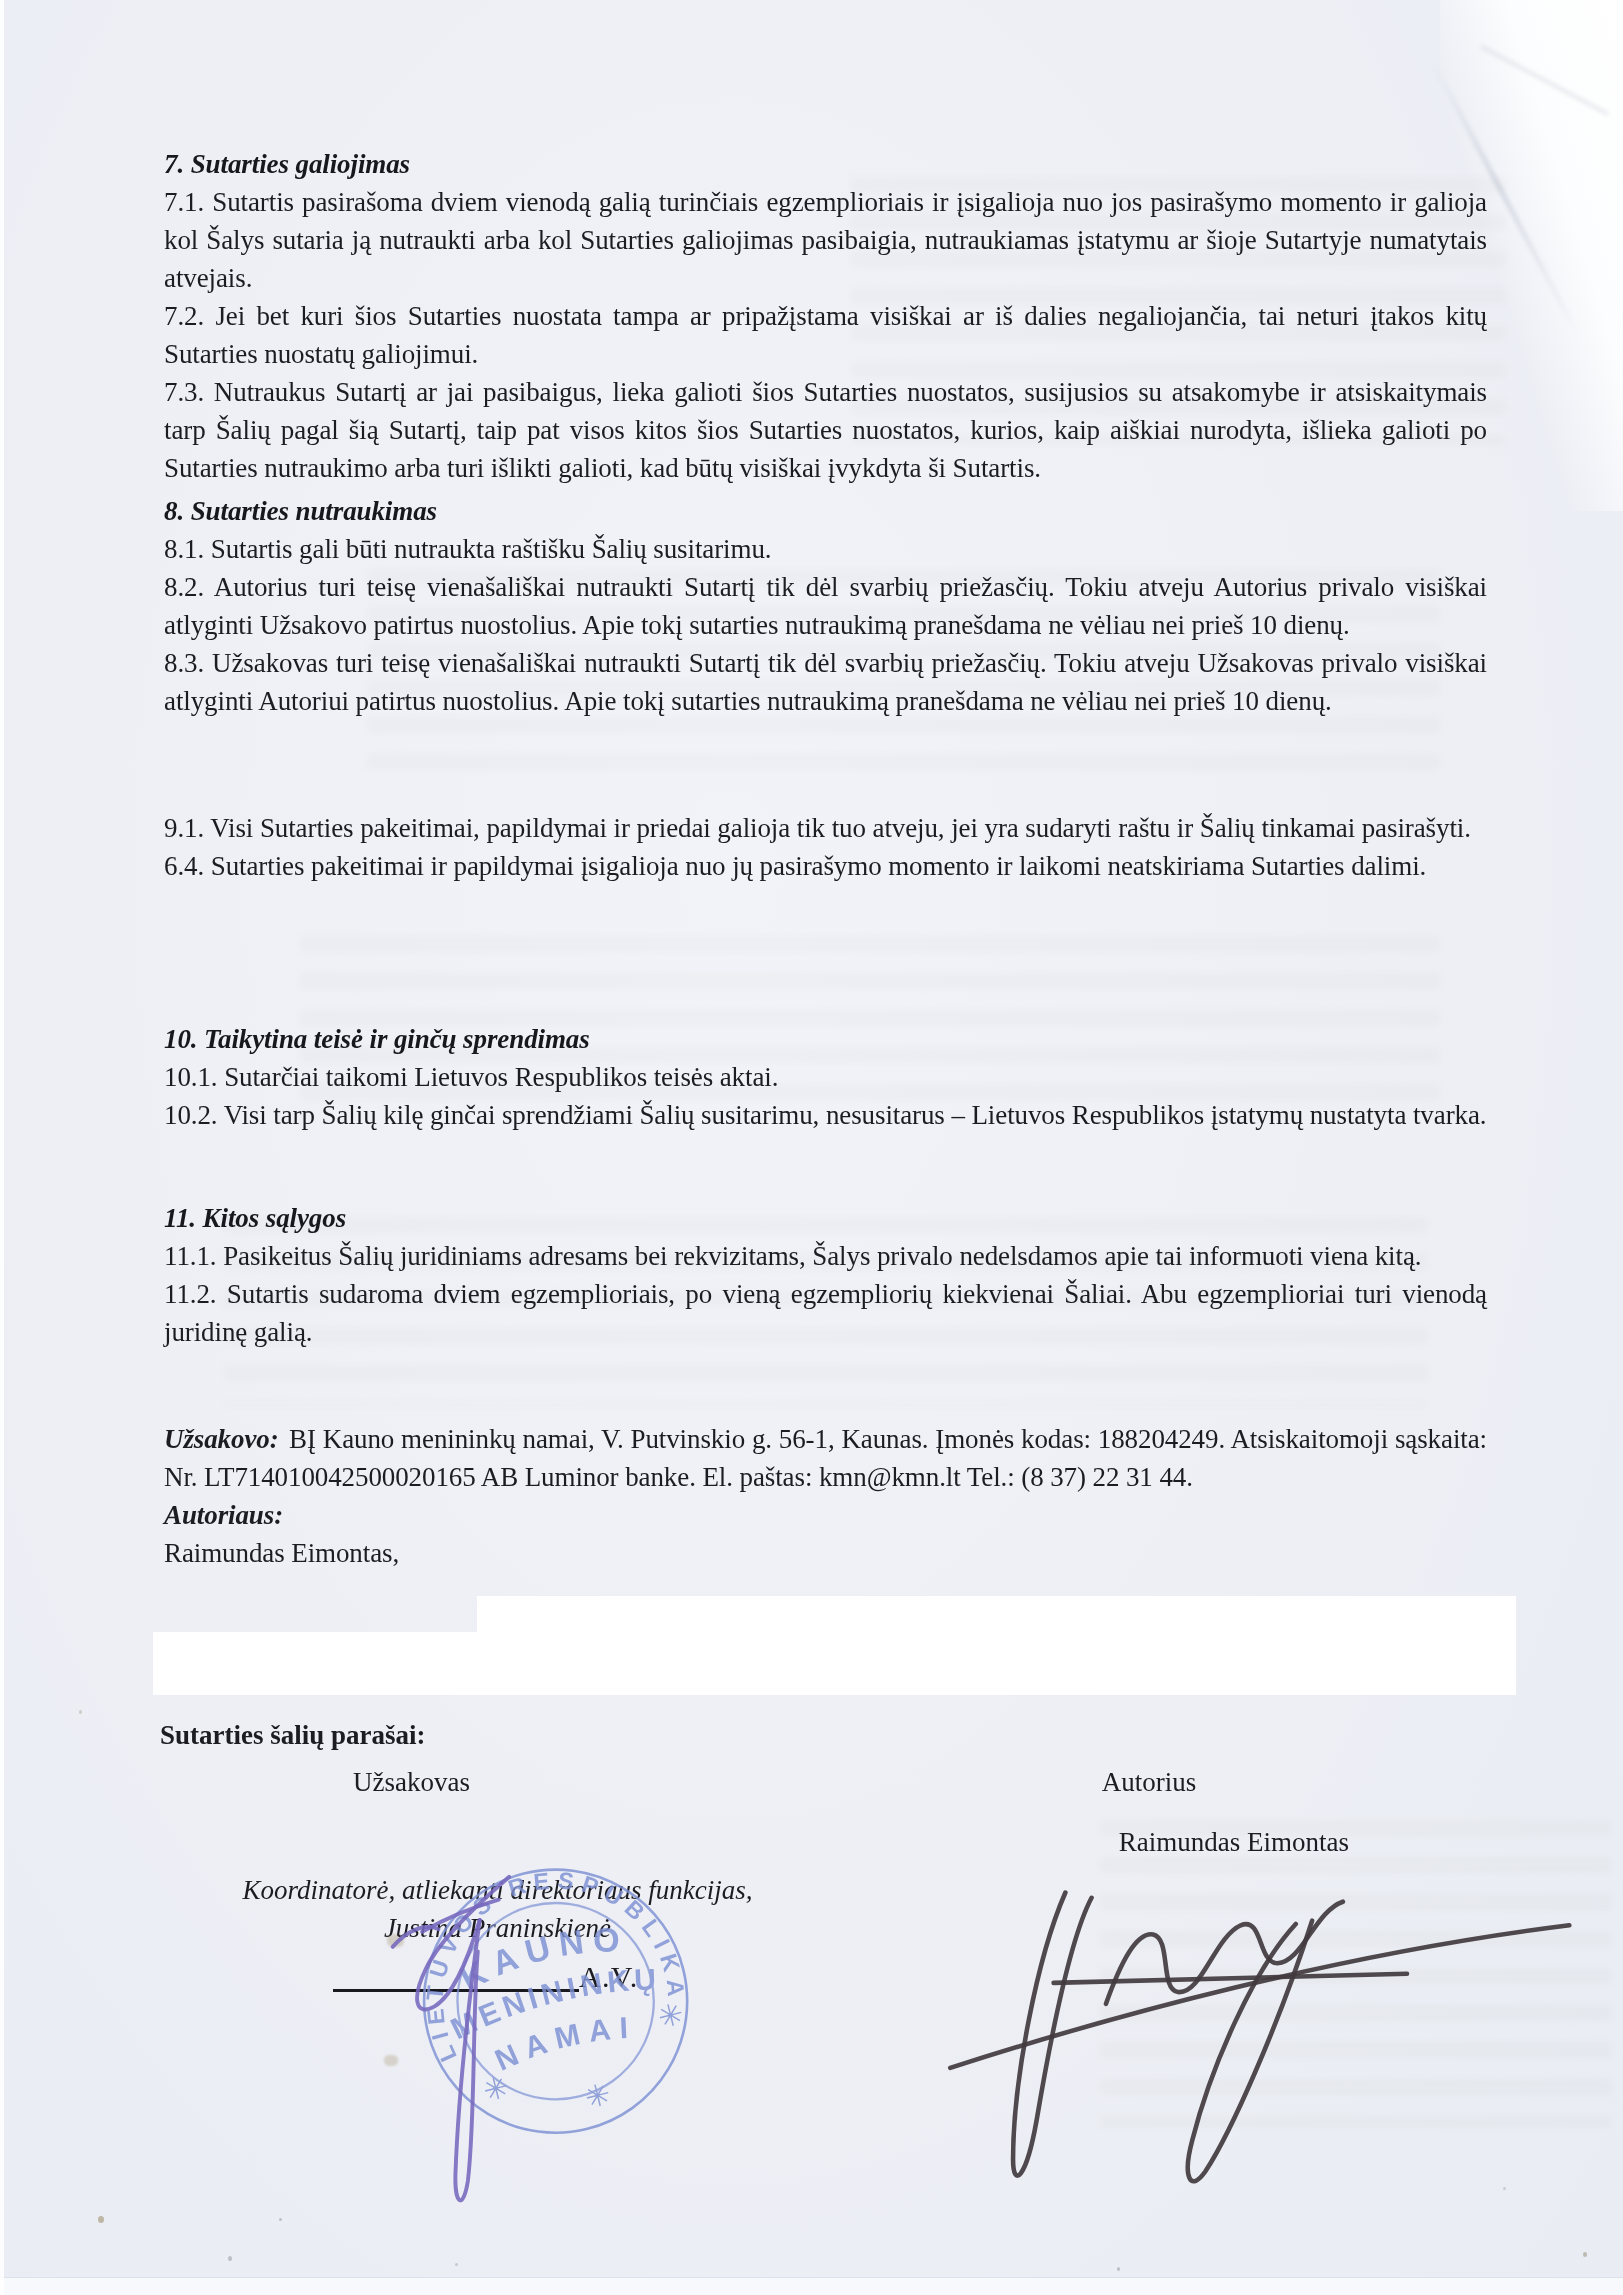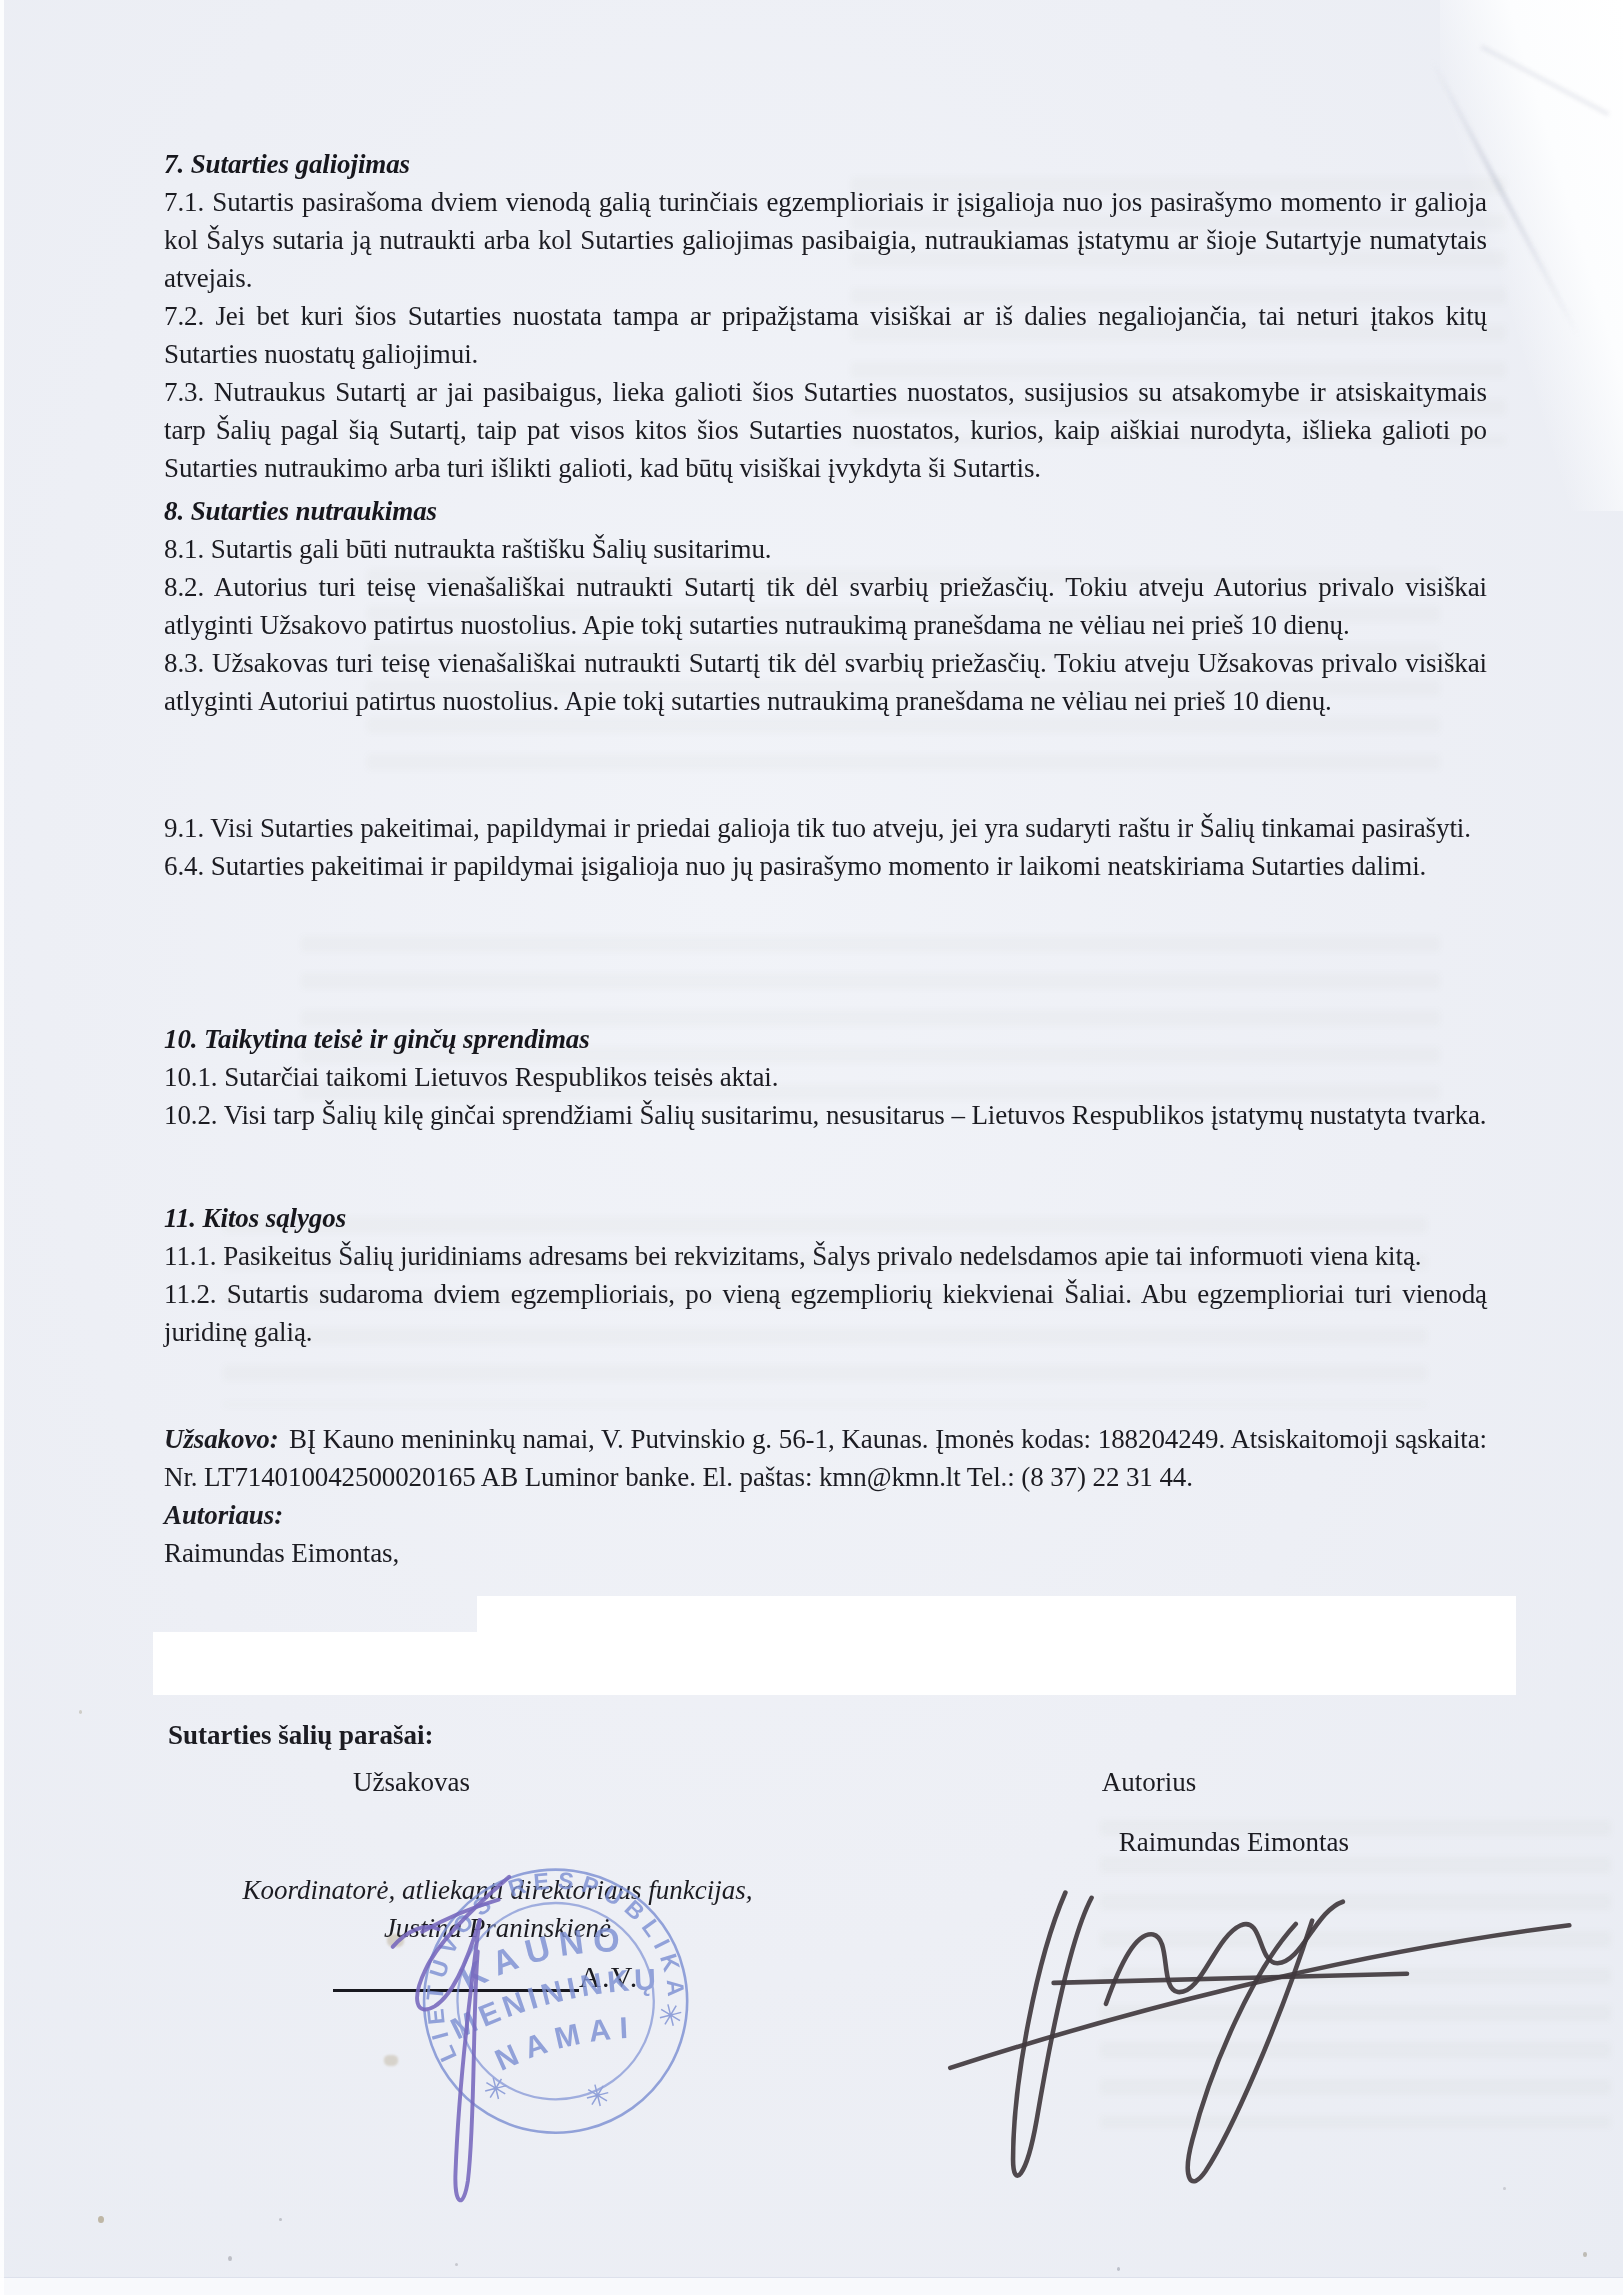--- a/index.html
+++ b/index.html
@@ -17,21 +17,21 @@
   .sec p{margin:0;}
   .s7{top:145px;} .s8{top:492px;} .s9{top:809px;} .s10{top:1020px;} .s11{top:1199px;} .s12{top:1420px;}
   .bi{font-weight:bold;font-style:italic;margin-right:10.5px;}
   .m-top{margin-top:5.2px;}
   
   .redact{position:absolute;background:#ffffff;}
   .redact.r1{left:477px;top:1596px;width:1039px;height:99px;}
   .redact.r2{left:153px;top:1632px;width:327px;height:63px;}
   
   .abs{position:absolute;}
-  .parasai{left:168px;top:1720px;font-size:27px;font-weight:bold;}
+  .parasai{left:160px;top:1720px;font-size:27px;font-weight:bold;}
   .party-left{left:353px;top:1767px;width:268px;font-size:27px;}
   .party-right{left:1015px;top:1767px;width:268px;text-align:center;font-size:27px;}
   .koord{left:190px;top:1871px;width:615px;text-align:center;font-size:27px;line-height:38px;font-style:italic;}
   .r-name{left:969px;top:1827px;width:380px;text-align:right;font-size:27px;}
   .av{left:579px;top:1960px;font-size:30px;letter-spacing:1.3px;}
   .sign-line{left:333px;top:1989px;width:246px;height:2.6px;background:#191920;}
   
   .corner-fold{position:absolute;right:0;top:0;width:183px;height:511px;
     background:linear-gradient(253deg,#ffffff 0%,#fcfdfe 34%,rgba(255,255,255,0) 62%);}
   .crease{position:absolute;right:-39px;top:196px;width:314px;height:3.9px;

